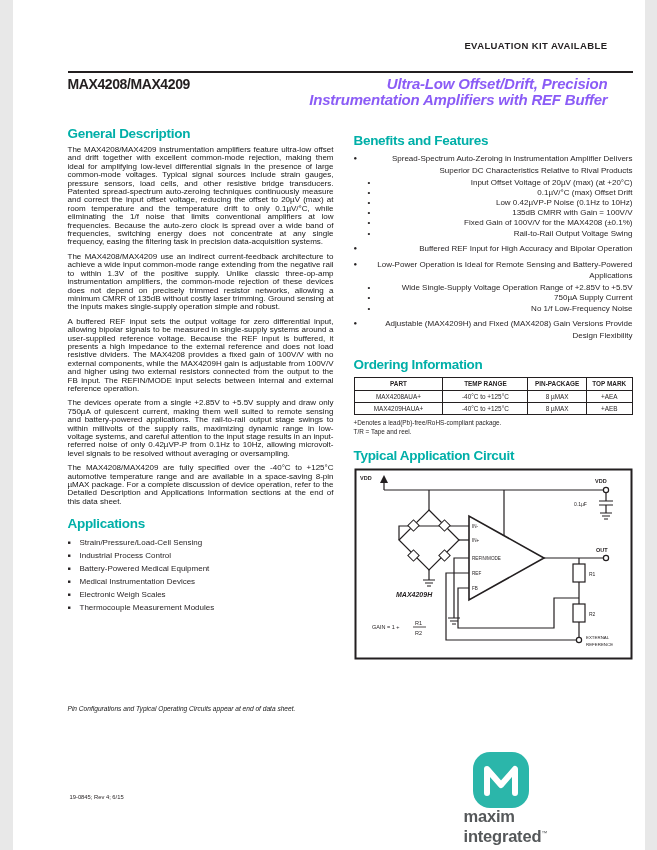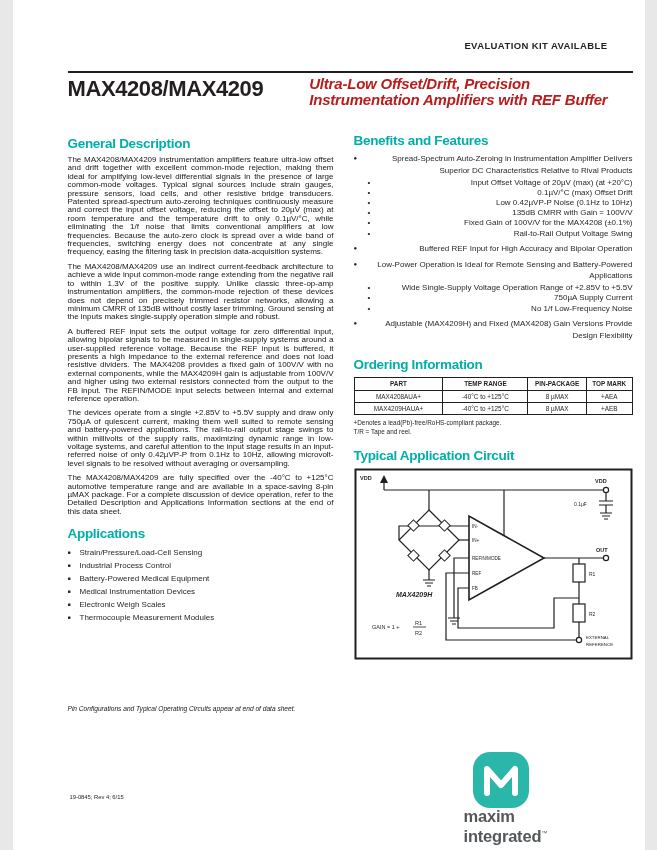--- a/index.html
+++ b/index.html
@@ -1,25 +1,25 @@
 <!DOCTYPE html>
 <html><head>
 <meta charset="utf-8">
 <style>
   html,body{margin:0;padding:0;background:#e8e8e8;}
   .page{position:relative;width:632px;height:850px;background:#ffffff;margin:0 auto;
         font-family:"Liberation Sans", sans-serif;color:#231f20;overflow:hidden;}
   
   .evalkit{position:absolute;top:40px;right:37px;font-size:9.5px;font-weight:bold;letter-spacing:.4px;}
   .hrule{position:absolute;top:71px;left:55px;width:565px;height:2px;background:#231f20;}
-  .partno{position:absolute;top:76px;left:55px;font-size:22px;font-weight:bold;letter-spacing:-.4px;text-align:center;}
-  .title{position:absolute;top:76px;right:37px;font-size:15px;font-weight:bold;
-         font-style:italic;color:#b91c1c;line-height:16px;letter-spacing:-.2px;}
-  
-  .col-left{position:absolute;left:55px;top:136px;width:266px;}
+  .partno{position:absolute;top:76px;left:55px;font-size:14px;font-weight:bold;letter-spacing:-.4px;text-align:center;}
+  .title{position:absolute;top:76px;right:37px;text-align:right;font-size:15px;font-weight:bold;
+         font-style:italic;color:#8b5cf6;line-height:16px;letter-spacing:-.2px;}
+  
+  .col-left{position:absolute;left:55px;top:126px;width:266px;}
   .col-right{position:absolute;left:341px;top:133px;width:279px;}
   h2.sec{font-size:13.5px;font-weight:bold;color:#00afa8;margin:0 0 5px 0;letter-spacing:-.3px;}
   p.body{font-size:8px;line-height:8.4px;text-align:justify;margin:0 0 6px 0;color:#161616;}
   
   .apps{list-style:none;margin:2px 0 0 0;padding:0;font-size:8px;line-height:13px;}
   .apps li{padding-left:12px;position:relative;}
   .apps li::before{content:"■";position:absolute;left:0;top:0;font-size:5px;line-height:13px;}
   .gd-note{position:absolute;left:55px;top:705px;width:272px;font-size:6.6px;font-style:italic;color:#161616;}
   
   .feat{list-style:none;margin:0;padding:0;font-size:8px;text-align:right;}

